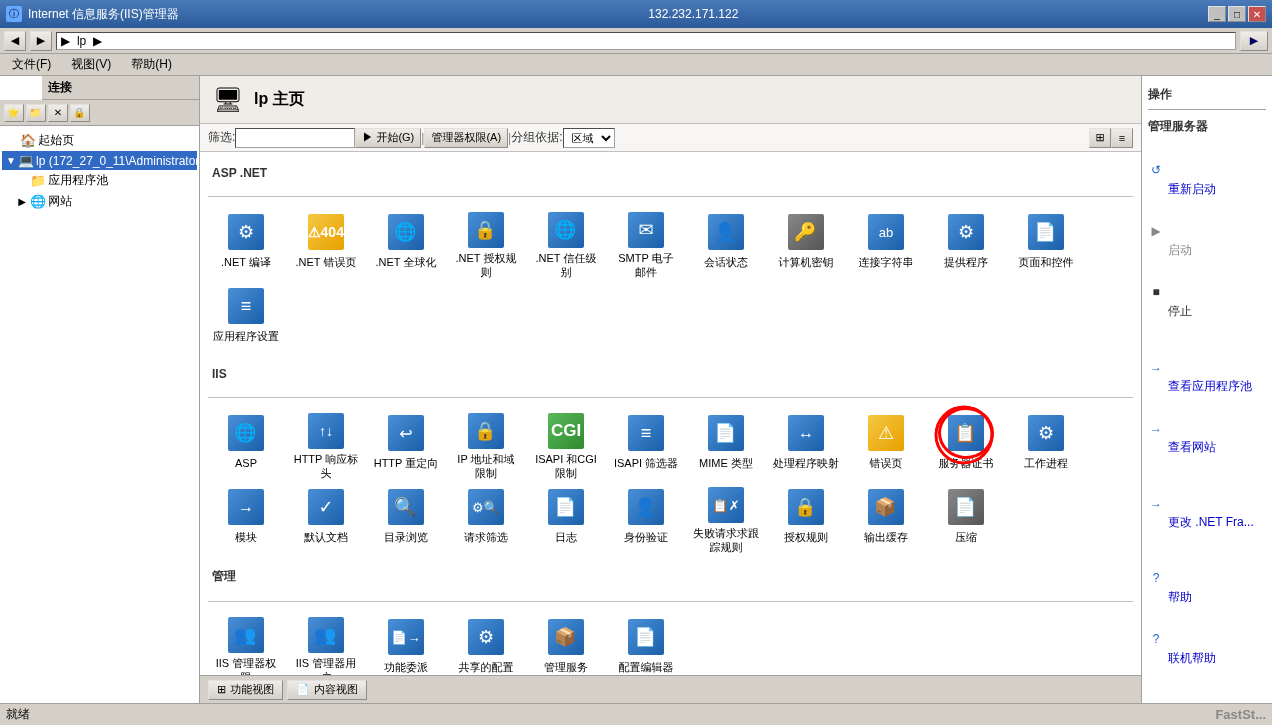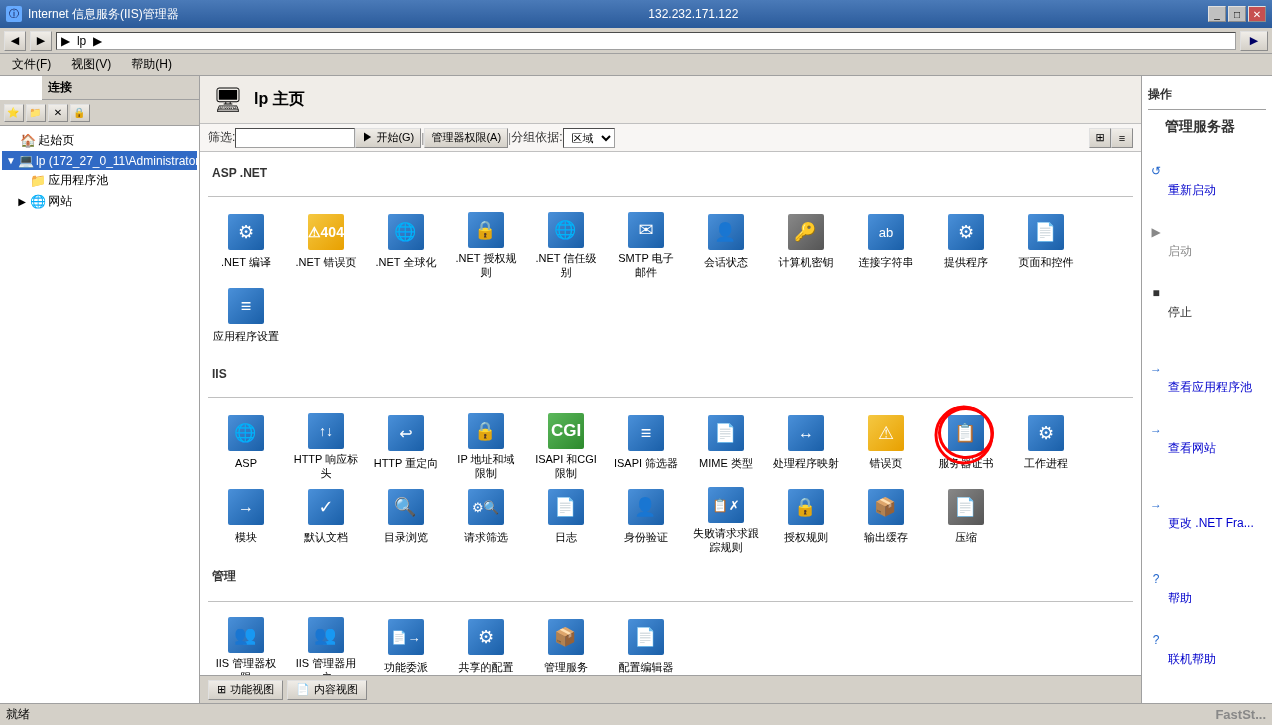--- a/index.html
+++ b/index.html
@@ -216,24 +216,24 @@
     }
     .right-panel-title {
       font-size: 12px;
       font-weight: bold;
       color: #333;
       padding: 4px 0 6px 0;
       border-bottom: 1px solid #a0a0a0;
       margin-bottom: 6px;
     }
     .action-group-title {
-      font-size: 14px;
+      font-size: 12px;
       color: #333;
       font-weight: bold;
-      margin: 8px 0 4px 17px;
+      margin: 8px 0 4px 0;
     }
     .action-link {
       display: flex;
       align-items: center;
       gap: 4px;
       padding: 2px 0;
       color: #0000cc;
       cursor: pointer;
       font-size: 12px;
       text-decoration: none;

